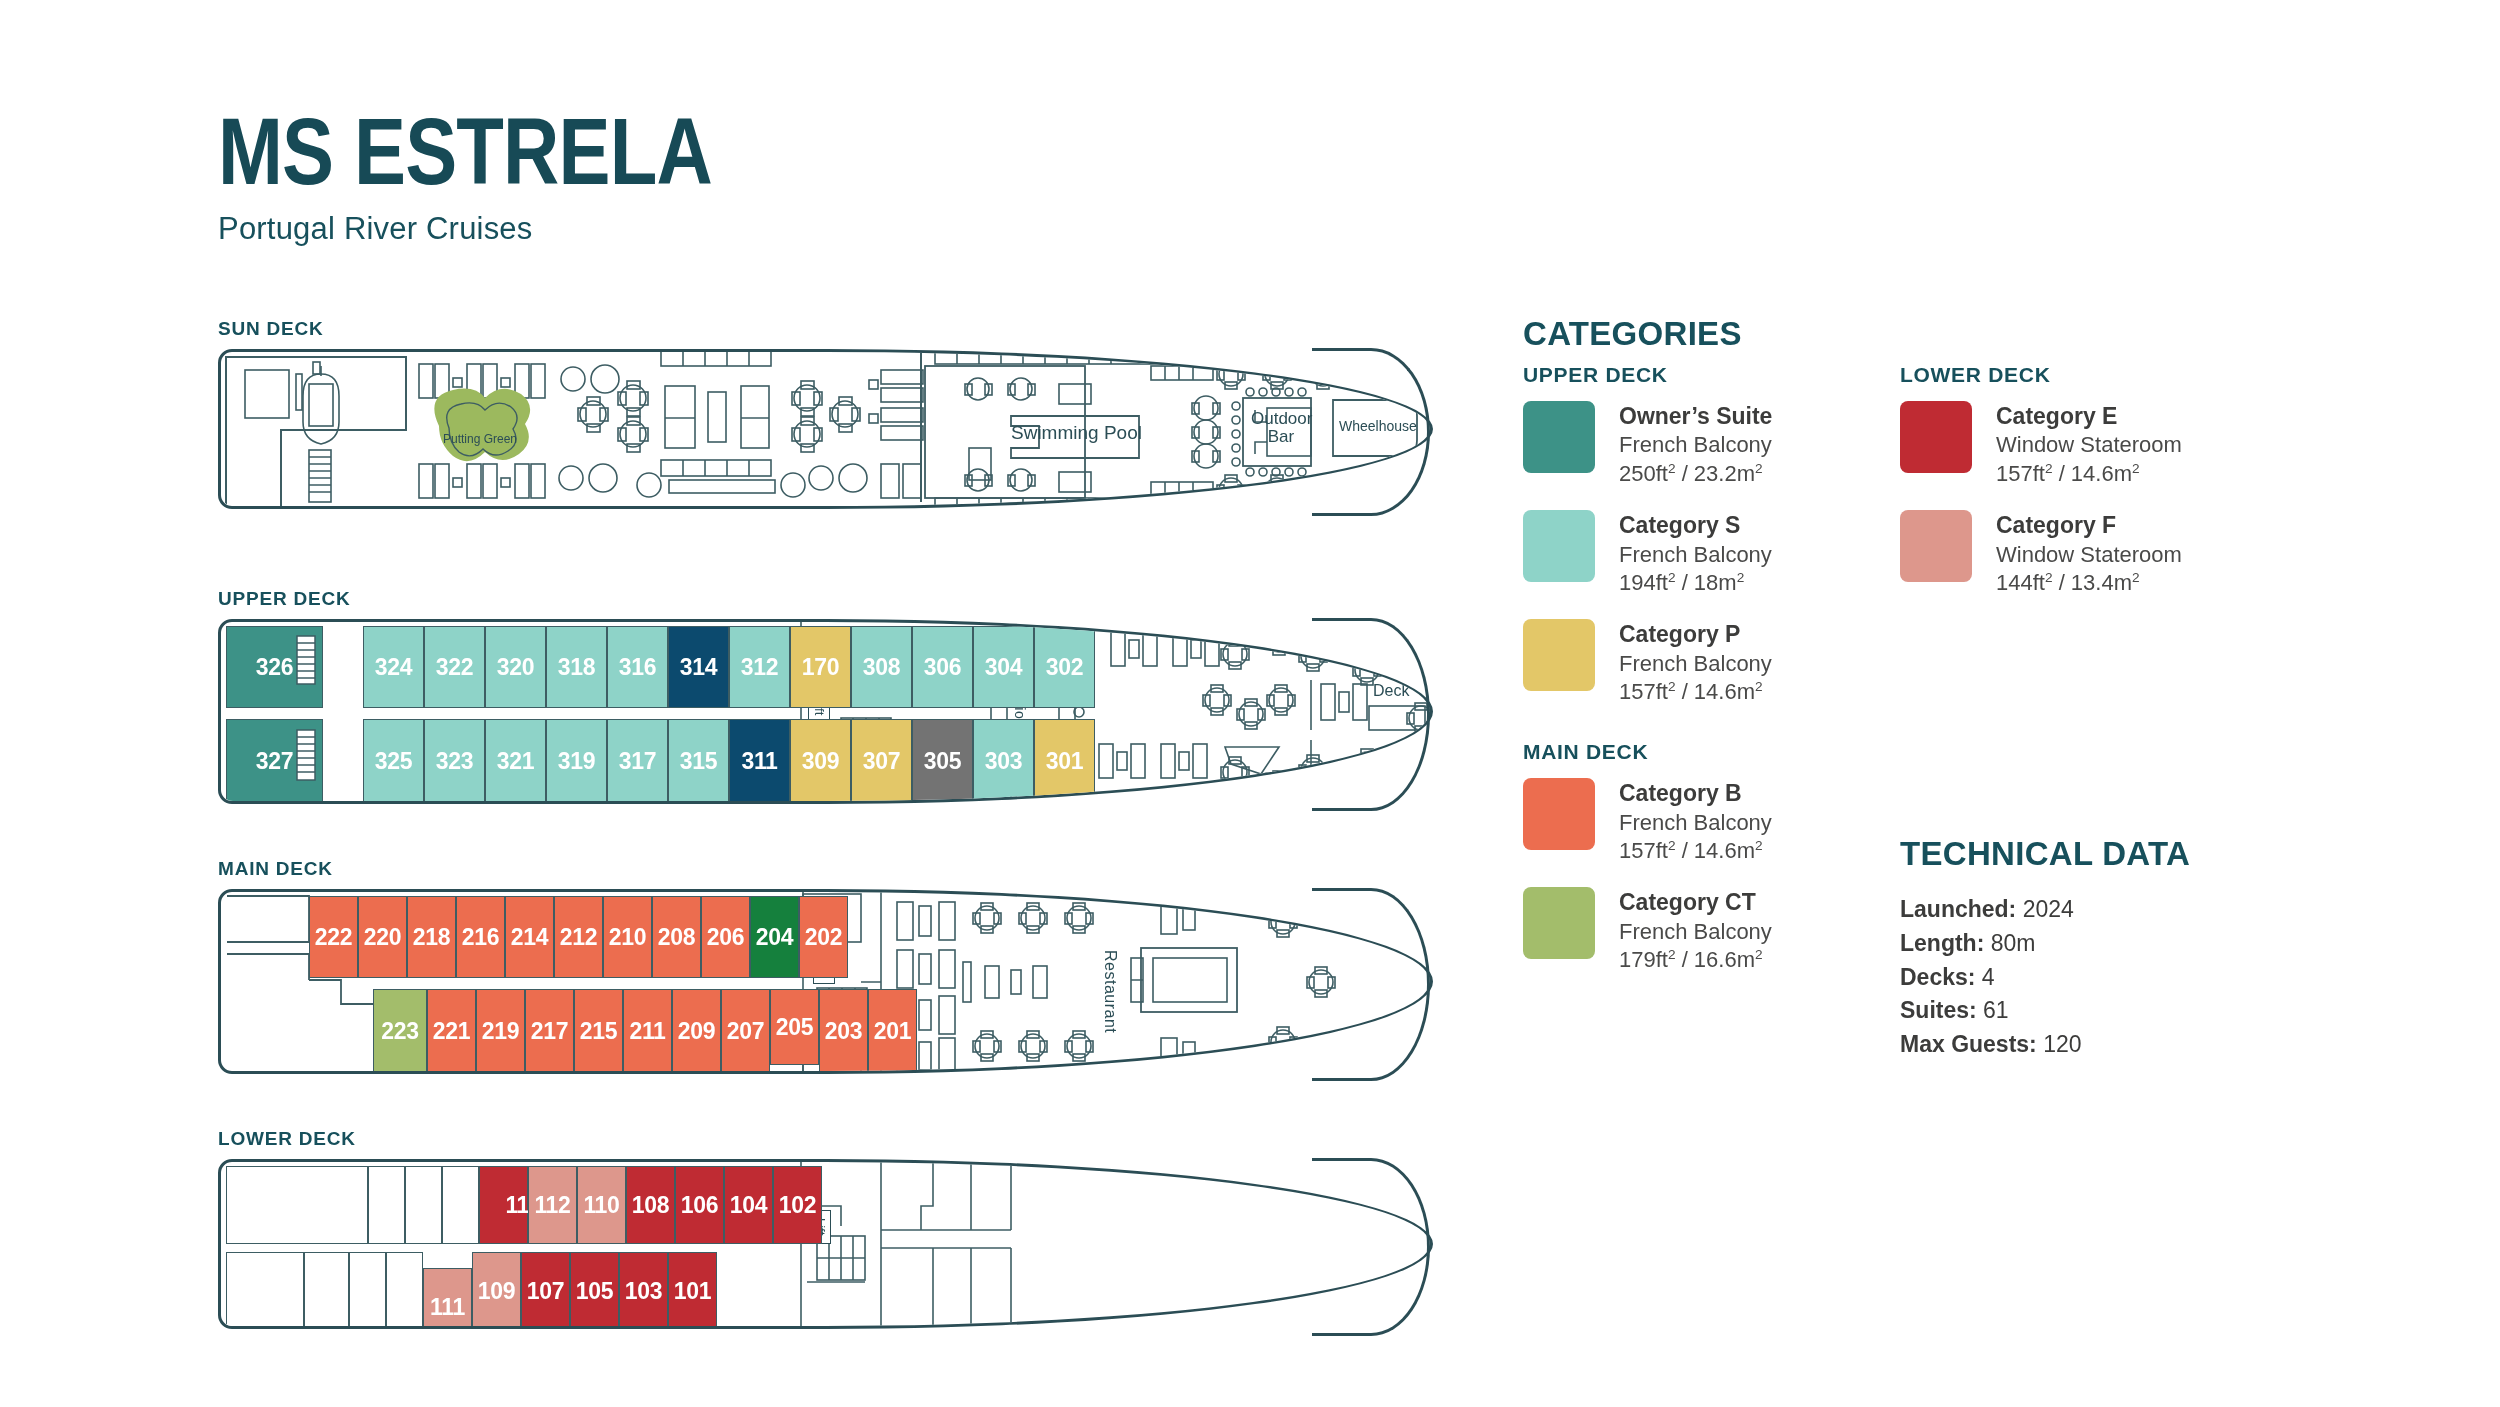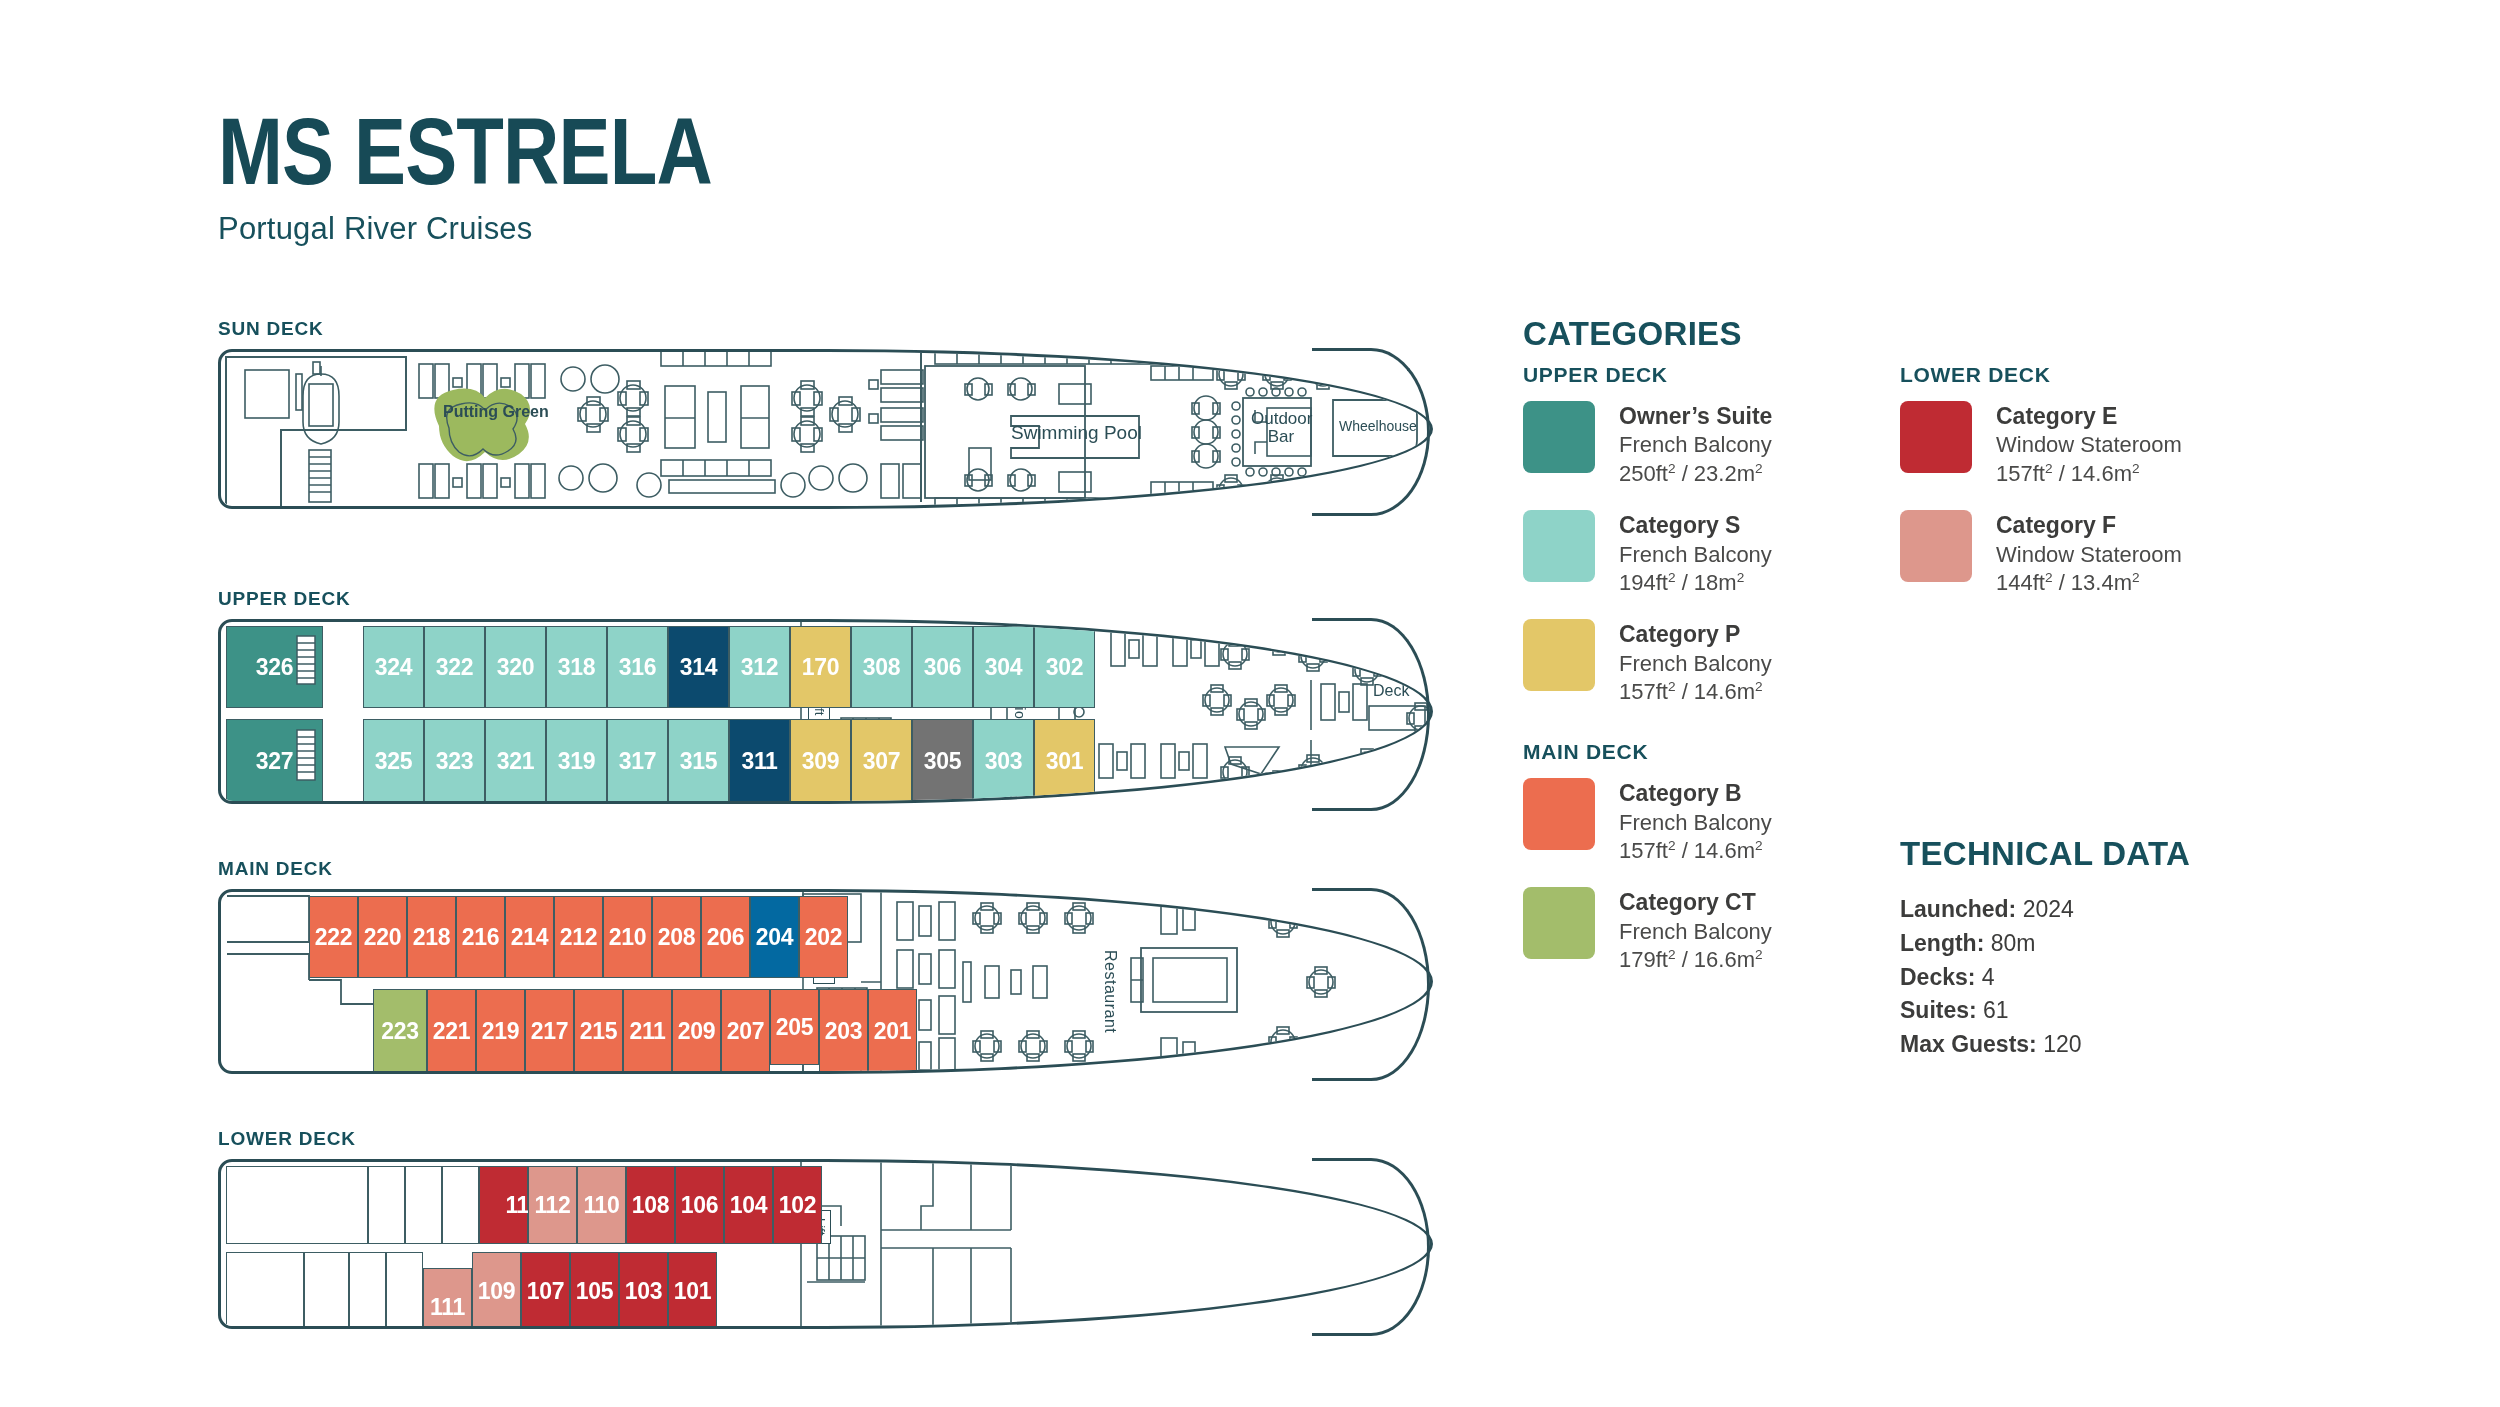--- a/index.html
+++ b/index.html
@@ -378,21 +378,21 @@
             </g>
 
             <path d="M1112 48 L1178 48 q18 0 18 16 v24 q0 16 -18 16 L1112 104 Z" stroke-width="1.8"></path>
           </g>
         </svg>
         
         <svg class="furn" style="left:200px; top:30px;" width="115" height="100" viewBox="0 0 115 100">
           <path d="M18 44 q-14 -30 14 -36 q22 -5 32 8 q16 -16 36 -4 q16 12 4 30 q10 18 -6 30 q-18 13 -34 -2 q-16 16 -32 4 q-14 -12 -14 -30z" fill="#9cb95e" stroke="none"></path>
           <path d="M28 46 q-8 -20 12 -24 q16 -4 24 6 q12 -12 26 -3 q11 9 2 22 q8 14 -5 22 q-14 9 -25 -2 q-12 12 -24 3 q-10 -9 -10 -24z" fill="none" stroke="#3d5d63" stroke-width="1.4"></path>
         </svg>
-        <div class="flat-label" style="left:222px; top:51px; font-size:16px; font-weight:700;">Putting Green</div>
+        <div class="flat-label" style="left:222px; top:80px; font-size:12px; font-weight:400;">Putting Green</div>
         <div class="flat-label" style="left:790px; top:70px;">Swimming Pool</div>
         <div class="flat-label" style="left:1030px; top:58px; font-size:17px; line-height:1.05; width:60px; white-space:normal; text-align:center;">Outdoor Bar</div>
         <div class="flat-label" style="left:1118px; top:66px; font-size:14px;">Wheelhouse</div>
       </div>
       <div class="bow-curve" style="width:118px;"></div>
     </div>
   </div>
 
   <div class="deck-block" id="deck-upper" style="left:218px; top:588px; width:1215px;">
     <div class="deck-label">UPPER DECK</div>
@@ -706,21 +706,21 @@
         <div class="cabin-row" id="main-even" style="left:88px; top:4px;">
             <div class="cabin" style="width: 49px; height: 82px; background: rgb(236, 109, 79);">222</div>
             <div class="cabin" style="width: 49px; height: 82px; background: rgb(236, 109, 79);">220</div>
             <div class="cabin" style="width: 49px; height: 82px; background: rgb(236, 109, 79);">218</div>
             <div class="cabin" style="width: 49px; height: 82px; background: rgb(236, 109, 79);">216</div>
             <div class="cabin" style="width: 49px; height: 82px; background: rgb(236, 109, 79);">214</div>
             <div class="cabin" style="width: 49px; height: 82px; background: rgb(236, 109, 79);">212</div>
             <div class="cabin" style="width: 49px; height: 82px; background: rgb(236, 109, 79);">210</div>
             <div class="cabin" style="width: 49px; height: 82px; background: rgb(236, 109, 79);">208</div>
             <div class="cabin" style="width: 49px; height: 82px; background: rgb(236, 109, 79);">206</div>
-            <div class="cabin" style="width: 49px; height: 82px; background: #0369a1;">204</div>
+            <div class="cabin" style="width: 49px; height: 82px; background: #15803d;">204</div>
             <div class="cabin" style="width: 49px; height: 82px; background: rgb(236, 109, 79);">202</div>
           </div>
         <div class="cabin-row" id="main-odd" style="left:152px; top:97px;">
             <div class="cabin" style="width: 54px; height: 84px; background: rgb(163, 189, 107);">223</div>
             <div class="cabin" style="width: 49px; height: 84px; background: rgb(236, 109, 79);">221</div>
             <div class="cabin" style="width: 49px; height: 84px; background: rgb(236, 109, 79);">219</div>
             <div class="cabin" style="width: 49px; height: 84px; background: rgb(236, 109, 79);">217</div>
             <div class="cabin" style="width: 49px; height: 84px; background: rgb(236, 109, 79);">215</div>
             <div class="cabin" style="width: 49px; height: 84px; background: rgb(236, 109, 79);">211</div>
             <div class="cabin" style="width: 49px; height: 84px; background: rgb(236, 109, 79);">209</div>

